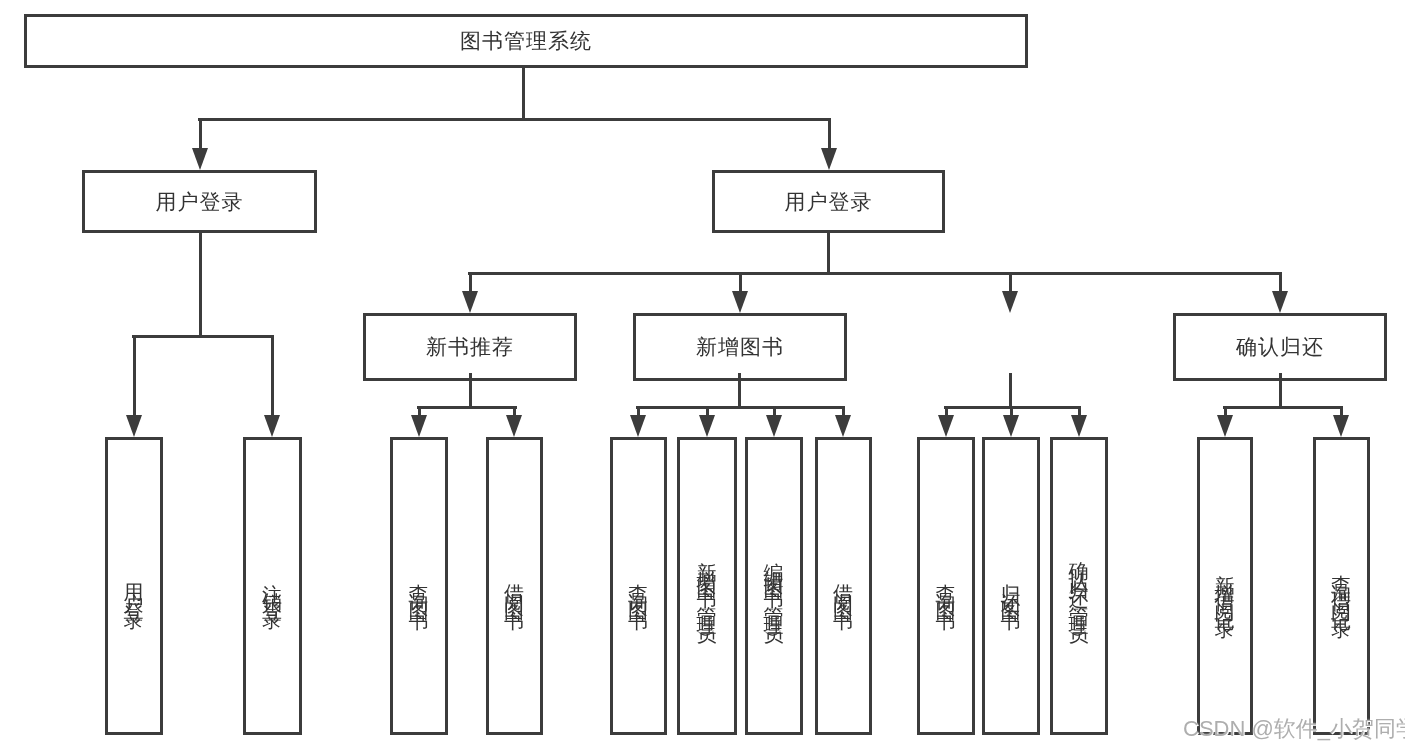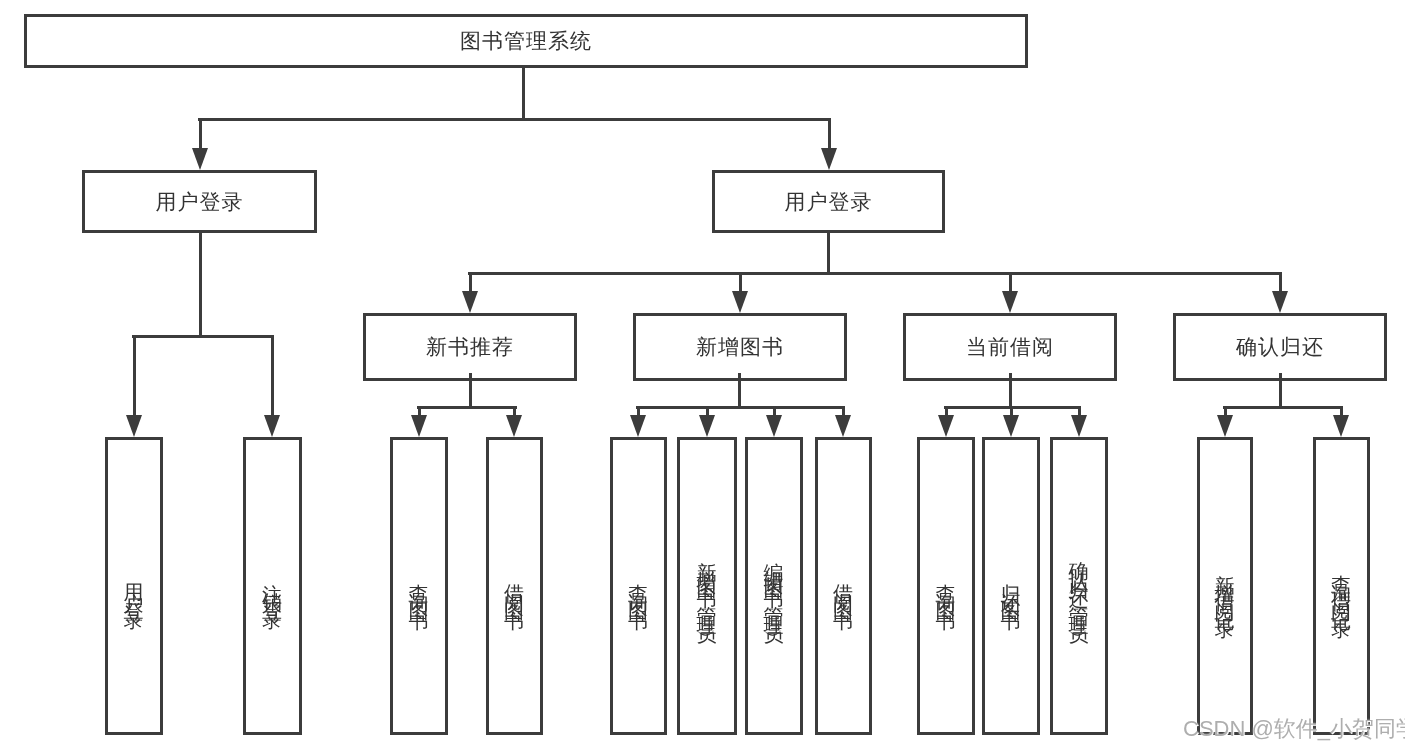--- a/index.html
+++ b/index.html
@@ -95,23 +95,20 @@
   <div class="box b-bookmgmt">
     <span>用户登录</span>
   </div>
 
   <div class="box l3 b-newbook">
     <span>新书推荐</span>
   </div>
   <div class="box l3 b-borrowing">
     <span>新增图书</span>
   </div>
-  <div class="box l3 b-current">
-    <span>当前借阅</span>
-  </div>
   <div class="box l3 b-records">
     <span>确认归还</span>
   </div>
 
   <div class="box vertical leaf lf1">
     <span>用户登录</span>
   </div>
   <div class="box vertical leaf lf2">
     <span>注销登录</span>
   </div>

